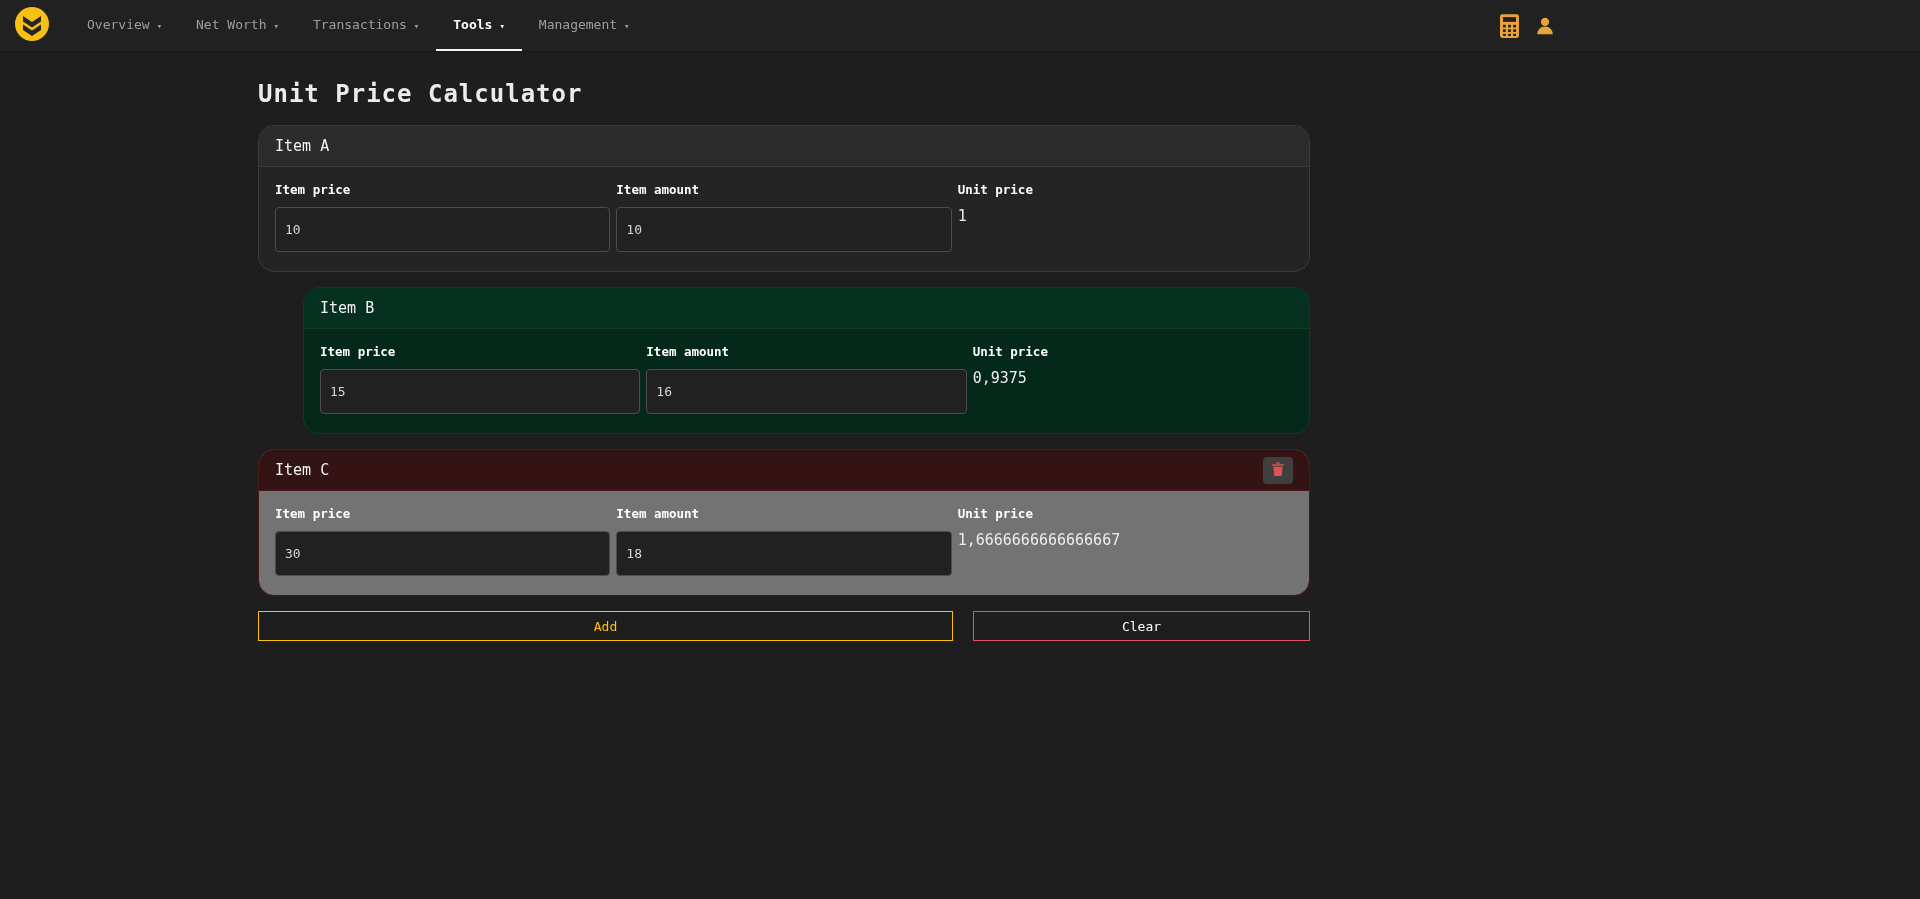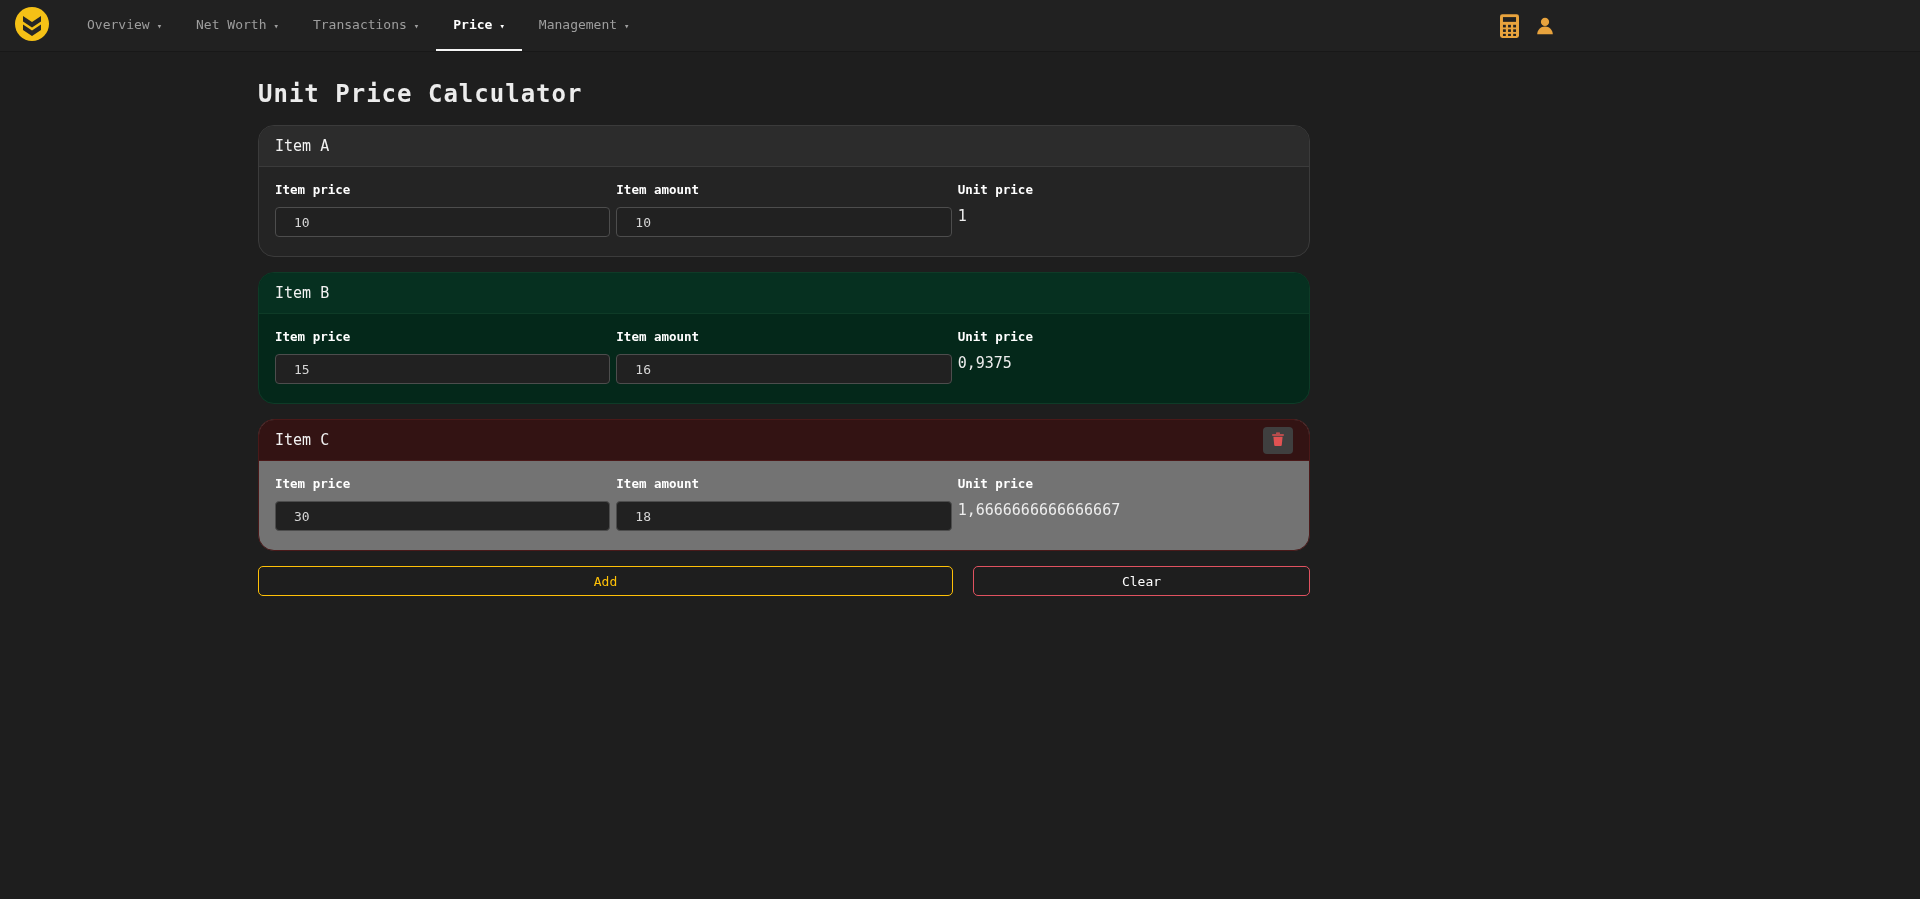--- a/index.html
+++ b/index.html
@@ -49,44 +49,44 @@
   }
   .card-title { flex:1; }
   .card-body {
     padding:15px 16px 19px;
     display:grid; grid-template-columns:1fr 1fr 1fr; gap:6px;
   }
 
   .card-a { background:#242424; border-color:#3b3b3b; }
   .card-a .card-header { background:#2c2c2c; border-bottom-color:#3b3b3b; }
 
-  .card-b { background:#04281a; border-color:#0e3b27; }
+  .card-b { background:#04281a; border-color:#0e3b27;margin-left:45px; }
   .card-b .card-header { background:#063020; border-bottom-color:#0e3b27; }
 
   .card-c { background:#737373; border-color:#4a1919; }
   .card-c .card-header { background:#331313; border-bottom-color:#4a1919; }
 
   .field-label { font-size:12.5px; font-weight:bold; color:#ffffff; margin-bottom:10px; }
   .field input {
-    width:100%; height:30px;
+    width:100%; height:45px;
     background:#212121; border:1px solid #4d4d4d; border-radius:4px;
     color:#d6d6d6; font:13px "DejaVu Sans Mono", monospace;
-    padding:0 18px; outline:none;
+    padding:0 9px; outline:none;
   }
   .unit-value { font-size:15px; color:#ededed; margin-top:10px; }
 
   .delete-btn {
     width:30px; height:27px;
     background:#3f3f3f; border:none; border-radius:4px;
     display:flex; align-items:center; justify-content:center; cursor:pointer;
   }
 
   .actions { display:grid; grid-template-columns:1fr 337px; gap:20px; }
   .btn {
-    height:30px; border-radius:5px; background:transparent;
+    height:30px; border-radius:0; background:transparent;
     font:13px "DejaVu Sans Mono", monospace; cursor:pointer;
   }
   .btn-add   { border:1px solid #ffc107; color:#ffc107; }
   .btn-clear { border:1px solid #e05260; color:#ffffff; }
 </style>
 </head>
 <body>
 
 <nav class="navbar">
   <div class="brand">
@@ -106,21 +106,21 @@
     </div>
     <div class="nav-item">
       <span>Net Worth</span>
       <span class="caret">▾</span>
     </div>
     <div class="nav-item">
       <span>Transactions</span>
       <span class="caret">▾</span>
     </div>
     <div class="nav-item active">
-      <span>Price</span>
+      <span>Tools</span>
       <span class="caret">▾</span>
     </div>
     <div class="nav-item">
       <span>Management</span>
       <span class="caret">▾</span>
     </div>
   </div>
 
   <div class="nav-icons">
     <button class="icon-btn" title="">

